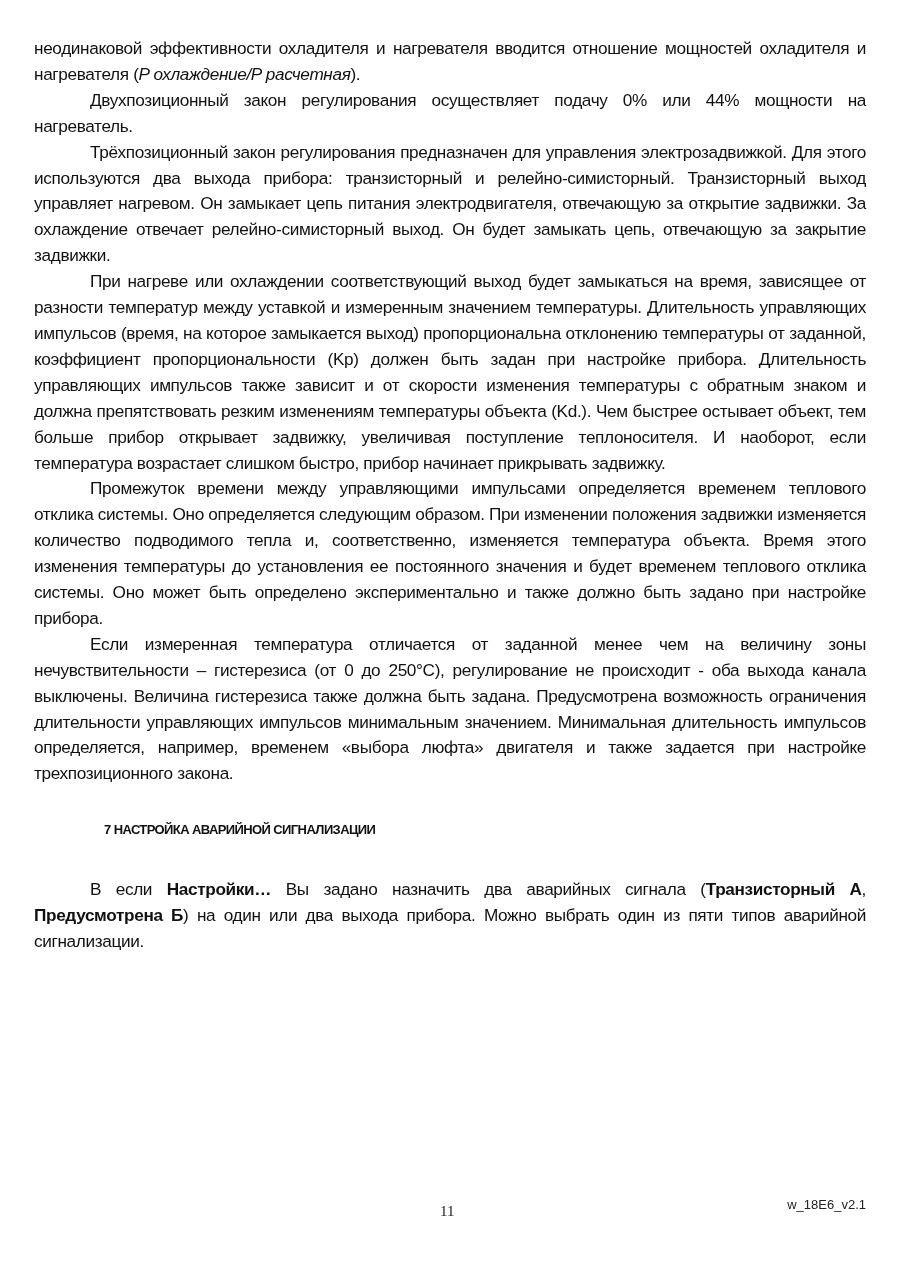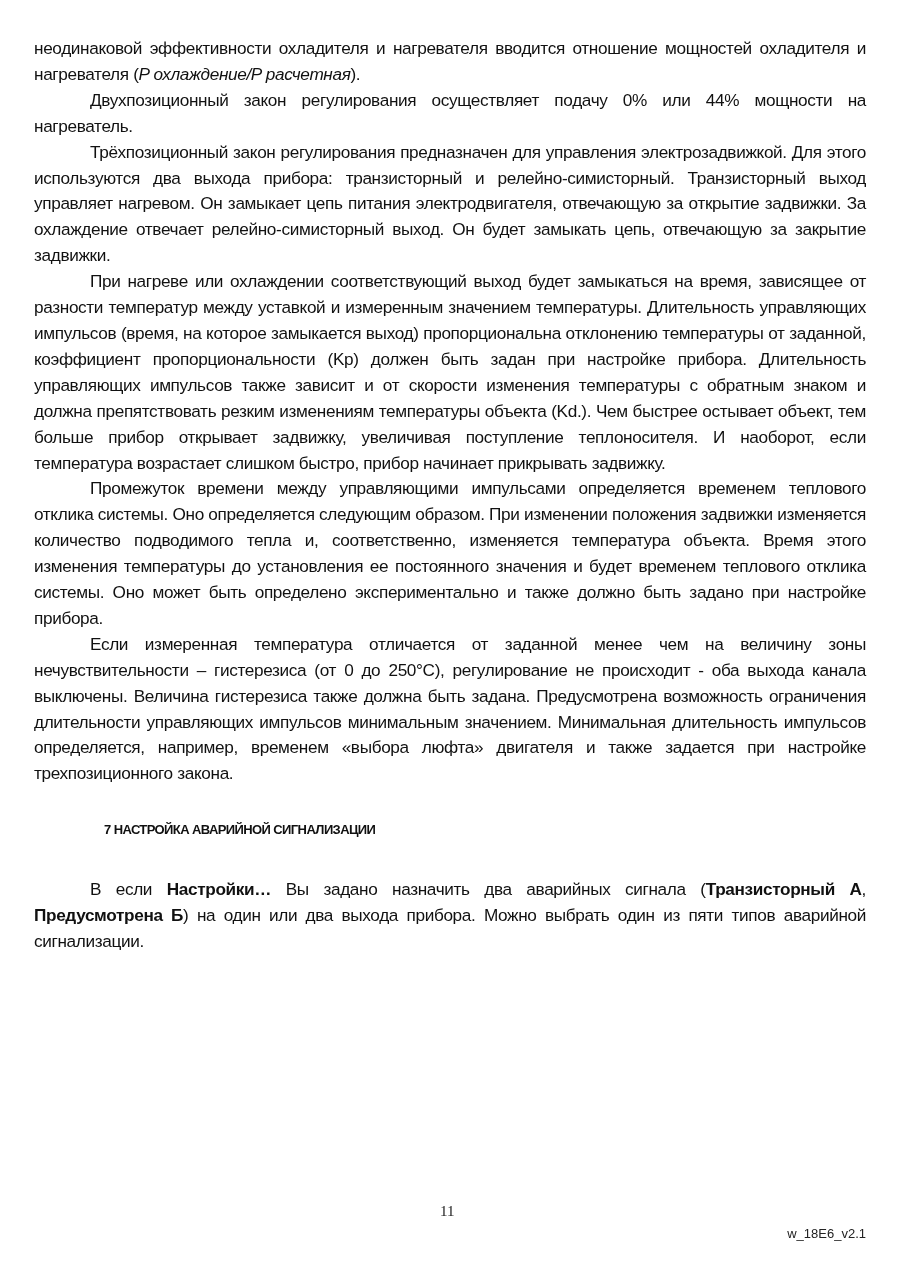--- a/index.html
+++ b/index.html
@@ -10,21 +10,21 @@
   .page p { margin:0; text-align:justify; text-indent:56px; }
   .page p.noindent { text-indent:0; }
   .page h2 { margin:16px; font-size:13px; font-weight:bold; padding-left:54px;
              height:26px; line-height:26px; letter-spacing:-0.6px; }
   .gap1 { height:14px; }
   .gap2 { height:18px; }
   b { font-weight:bold; }
   i { font-style:italic; }
   .pagenum { position:absolute; left:440px; top:1184px; font-family:"Liberation Serif", serif;
              font-size:15px; color:#222;margin-top:19px; }
-  .docid { position:absolute; right:34px; top:1226px; font-family:"Liberation Sans", sans-serif;
+  .docid { position:absolute; right:34px; top:1197px; font-family:"Liberation Sans", sans-serif;
            font-size:13px; color:#222; }
 </style>
 </head>
 <body>
 
 <div class="page">
   <p class="noindent"><span>неодинаковой эффективности охладителя и нагревателя вводится отношение мощностей охладителя и нагревателя (</span><i>P охлаждение/P расчетная</i><span>).</span></p>
   <p>Двухпозиционный закон регулирования осуществляет подачу 0% или 44% мощности на нагреватель.</p>
   <p>Трёхпозиционный закон регулирования предназначен для управления электрозадвижкой. Для этого используются два выхода прибора: транзисторный и релейно-симисторный. Транзисторный выход управляет нагревом. Он замыкает цепь питания электродвигателя, отвечающую за открытие задвижки. За охлаждение отвечает релейно-симисторный выход. Он будет замыкать цепь, отвечающую за закрытие задвижки.</p>
   <p>При нагреве или охлаждении соответствующий выход будет замыкаться на время, зависящее от разности температур между уставкой и измеренным значением температуры. Длительность управляющих импульсов (время, на которое замыкается выход) пропорциональна отклонению температуры от заданной, коэффициент пропорциональности (Kp) должен быть задан при настройке прибора. Длительность управляющих импульсов также зависит и от скорости изменения температуры с обратным знаком и должна препятствовать резким изменениям температуры объекта (Kd.). Чем быстрее остывает объект, тем больше прибор открывает задвижку, увеличивая поступление теплоносителя. И наоборот, если температура возрастает слишком быстро, прибор начинает прикрывать задвижку.</p>

